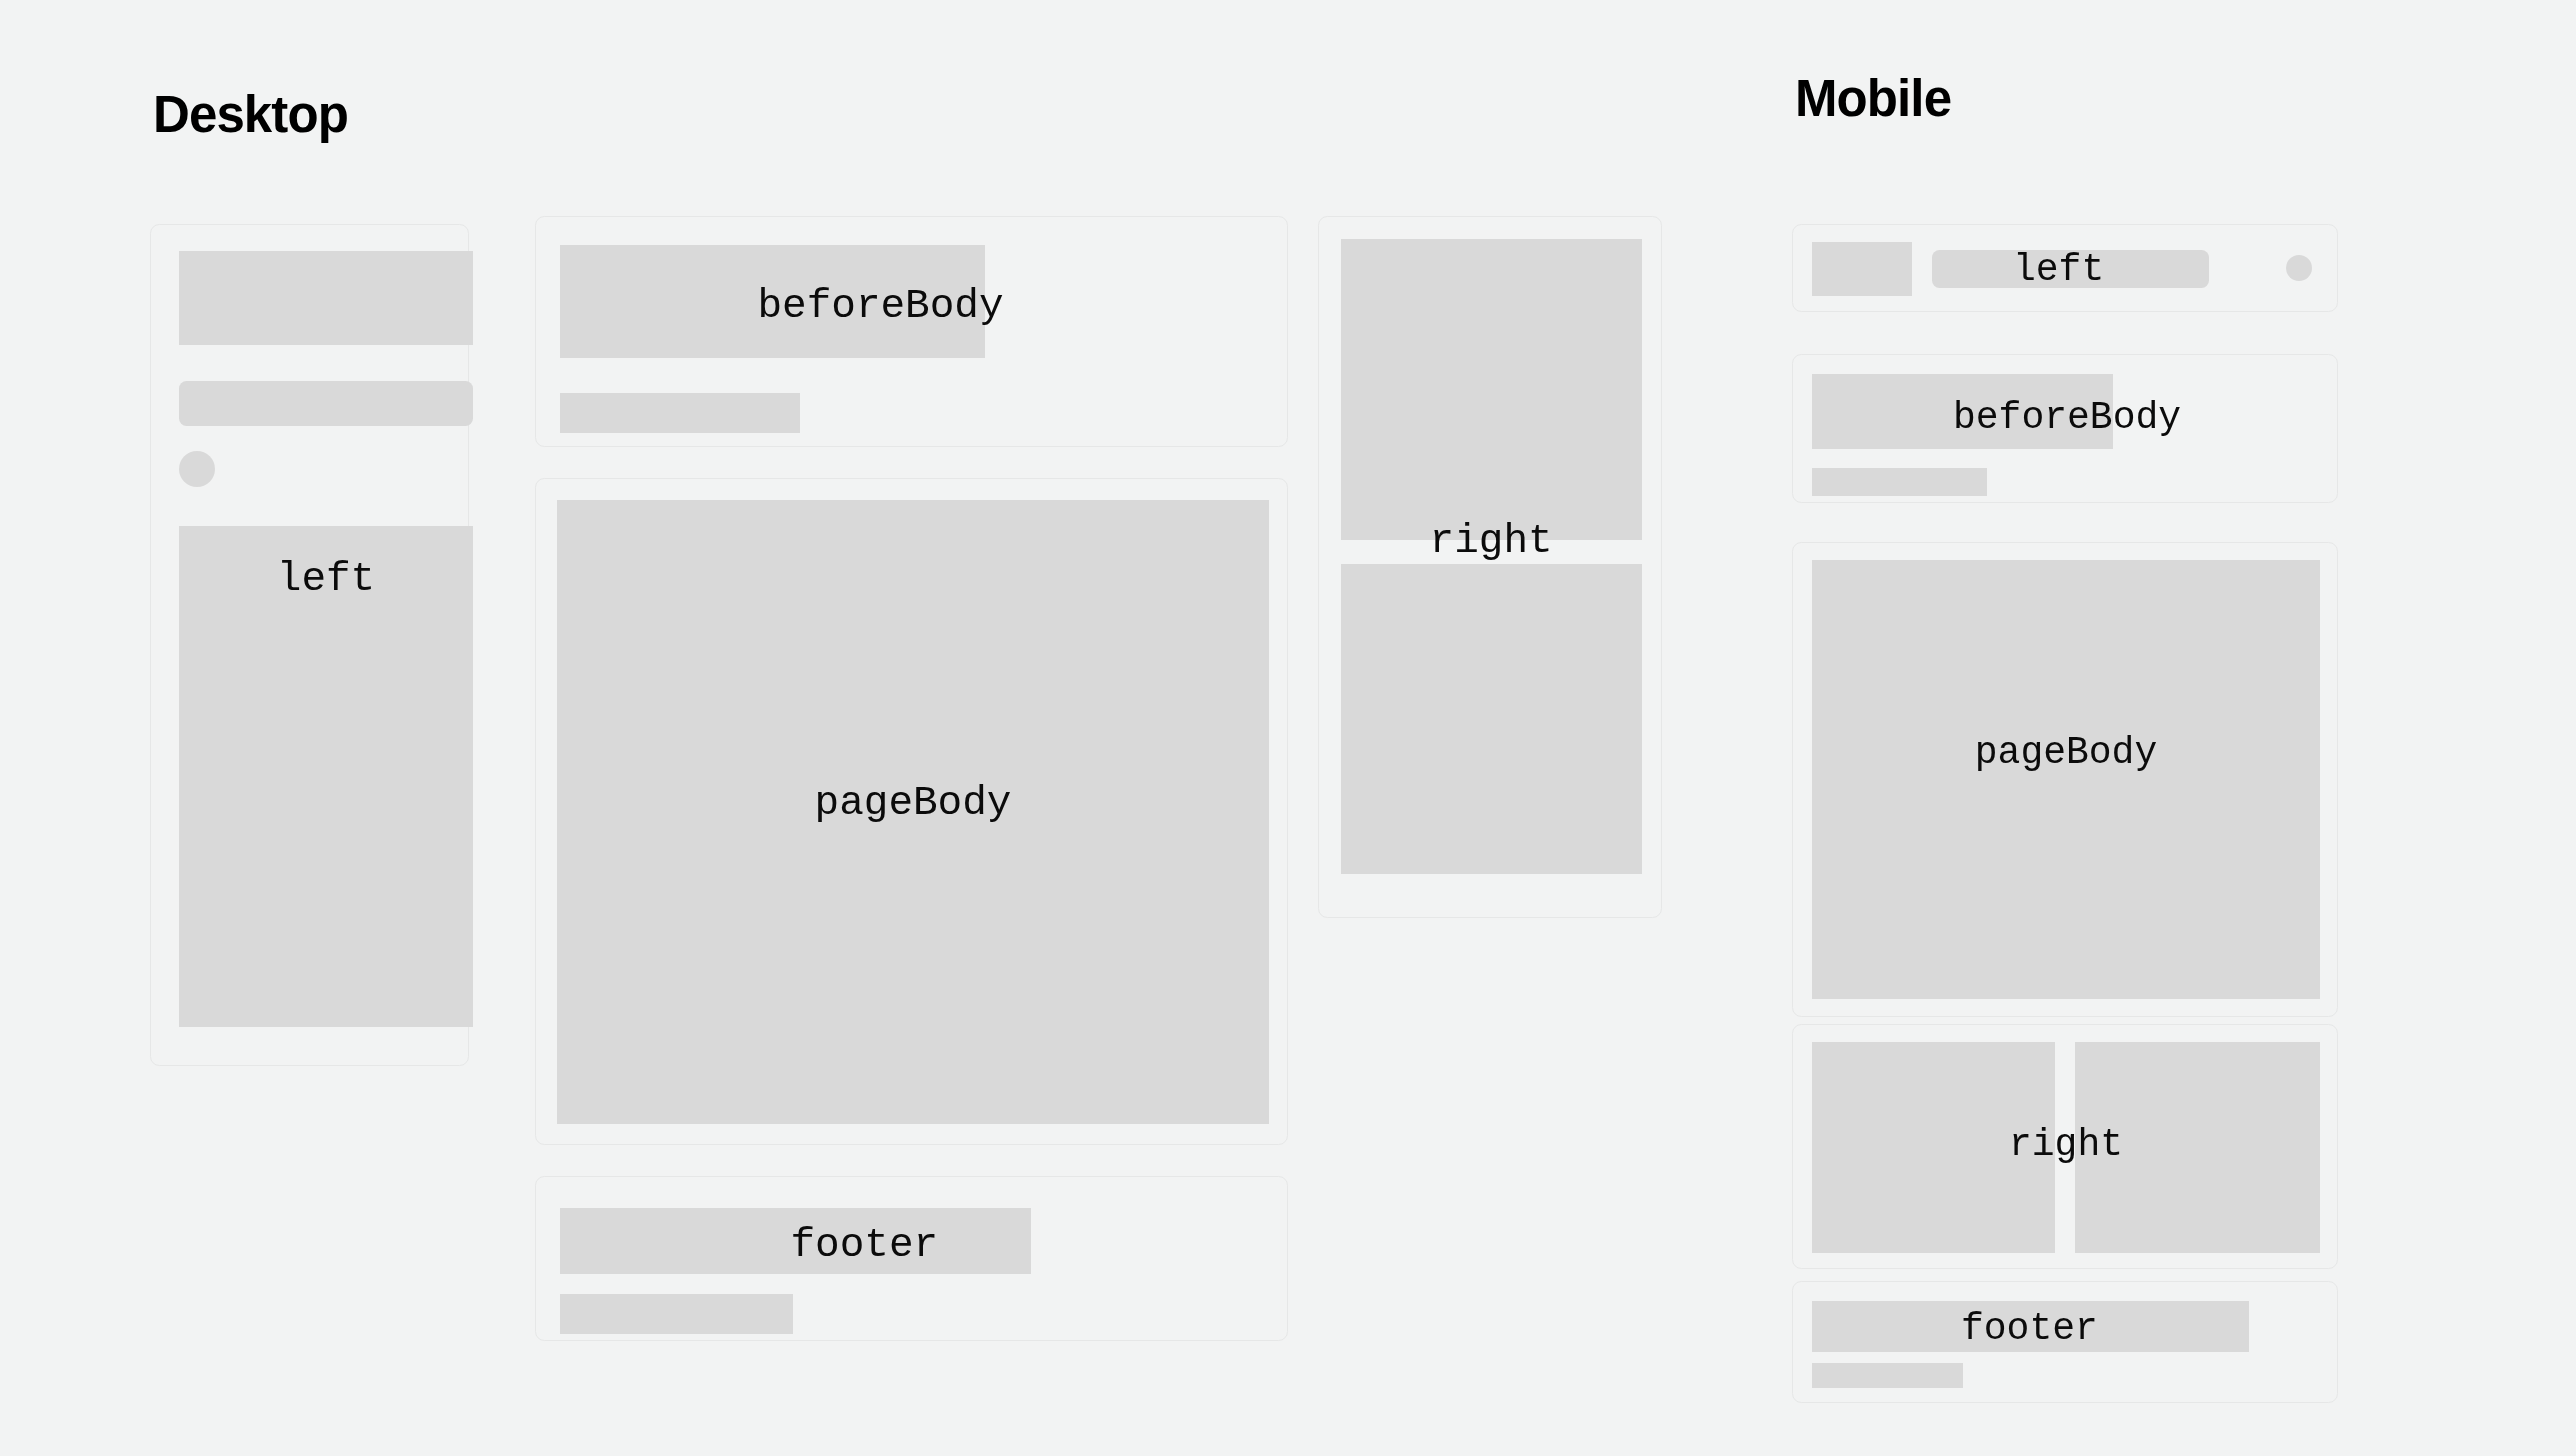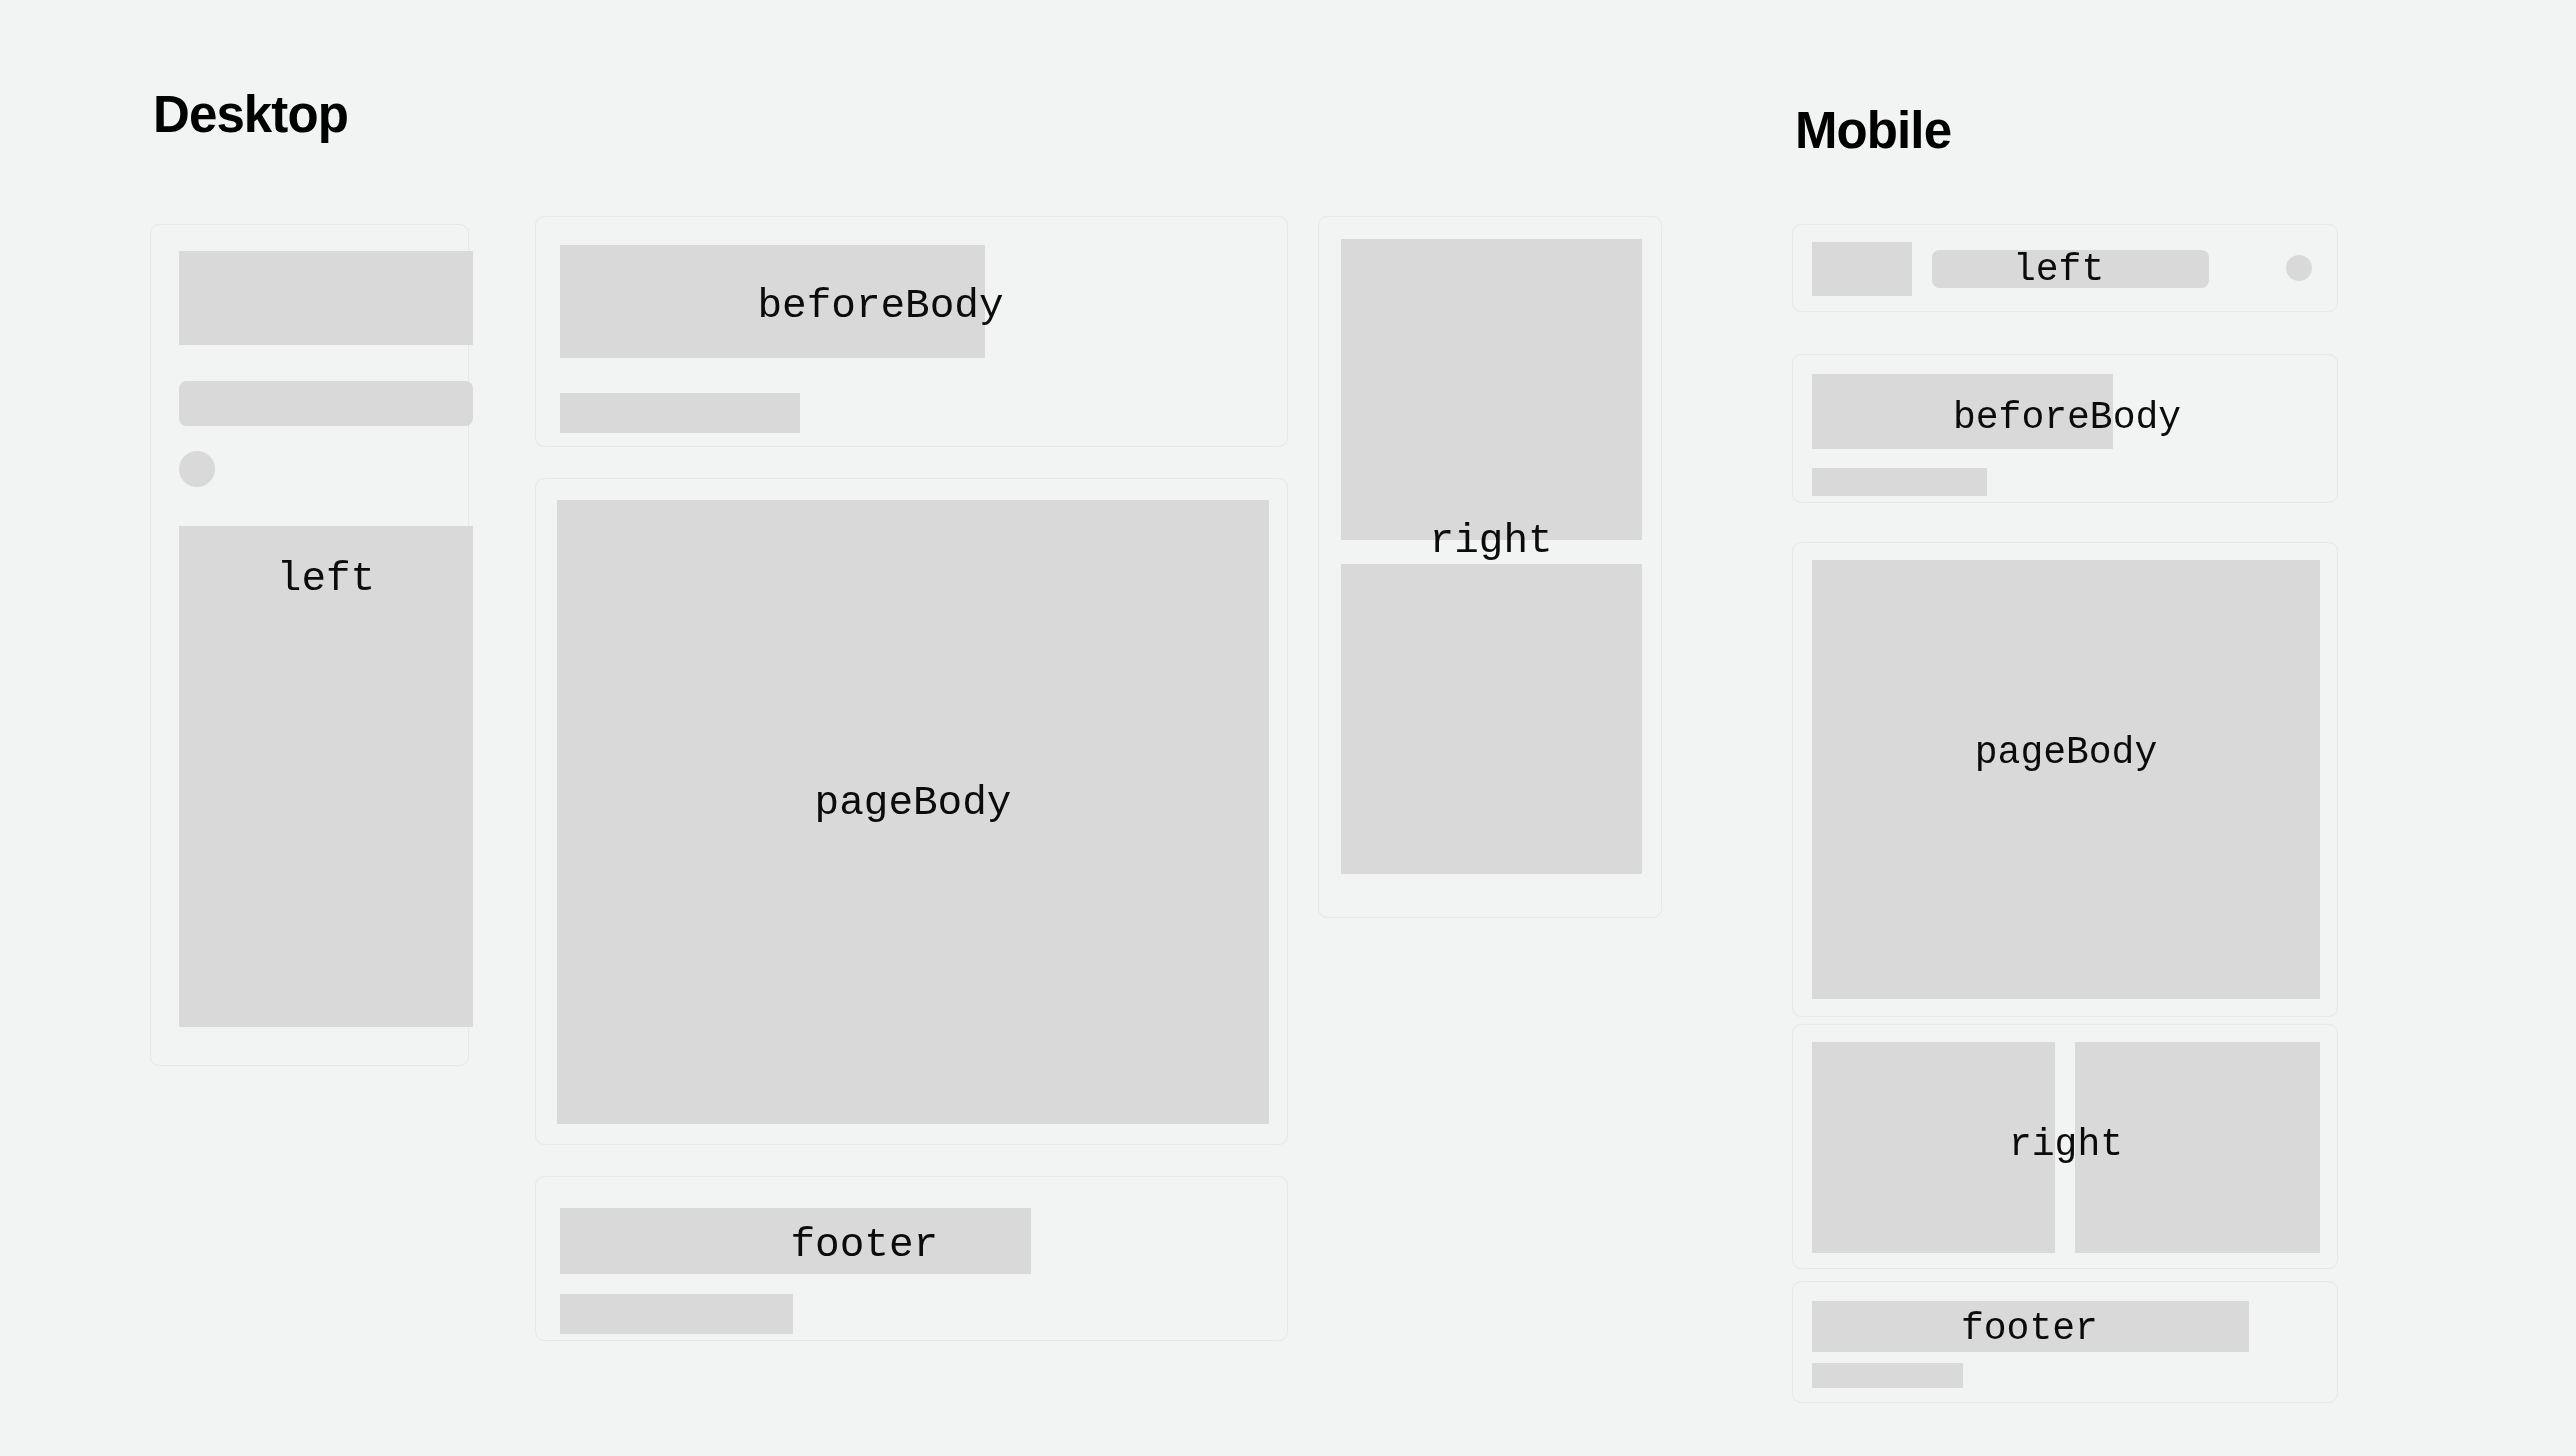--- a/index.html
+++ b/index.html
@@ -23,21 +23,21 @@
     position: absolute;
     font-family: "Liberation Sans", sans-serif;
     font-weight: bold;
     font-size: 51px;
     letter-spacing: -0.9px;
     color: #000000;
     line-height: 1;
     white-space: nowrap;
   }
   #title-desktop { left: 144px; top: 80px; }
-  #title-mobile  { left: 1786px; top: 96px; }
+  #title-mobile  { left: 1786px; top: 64px; }
 
   
   .card {
     position: absolute;
     background: #f2f3f3;
     border: 1.9px solid #e6e7e7;
     border-radius: 9.4px;
   }
 
   

